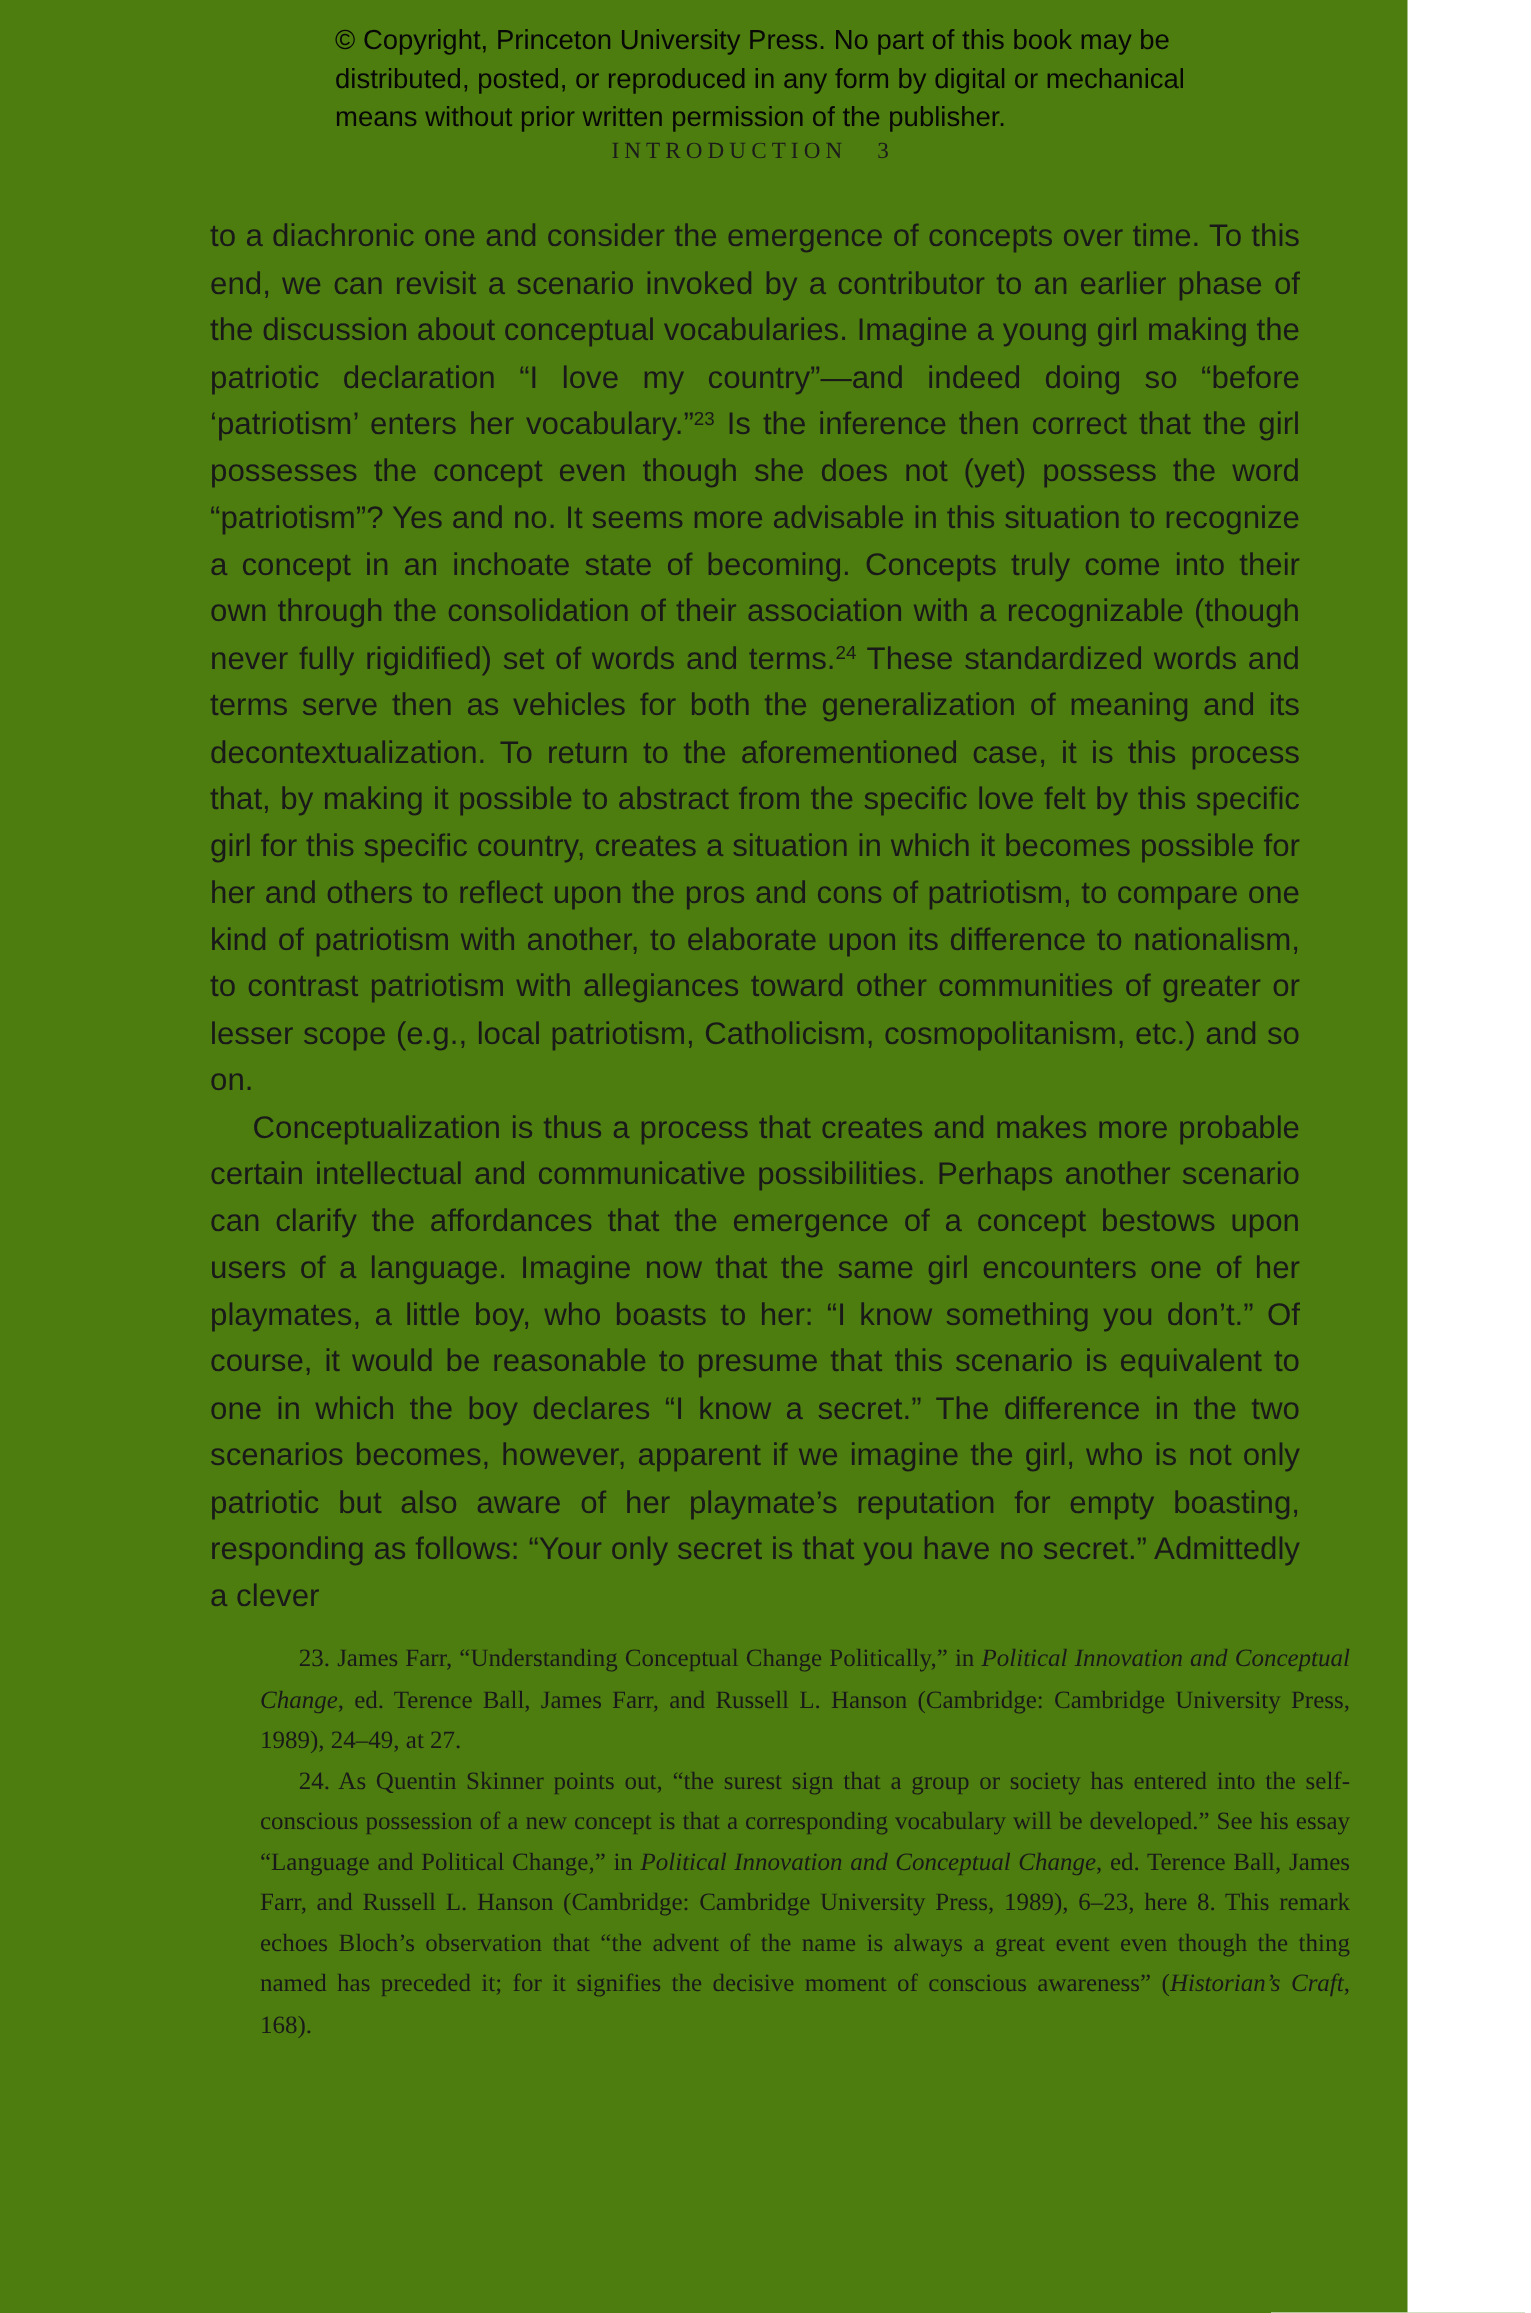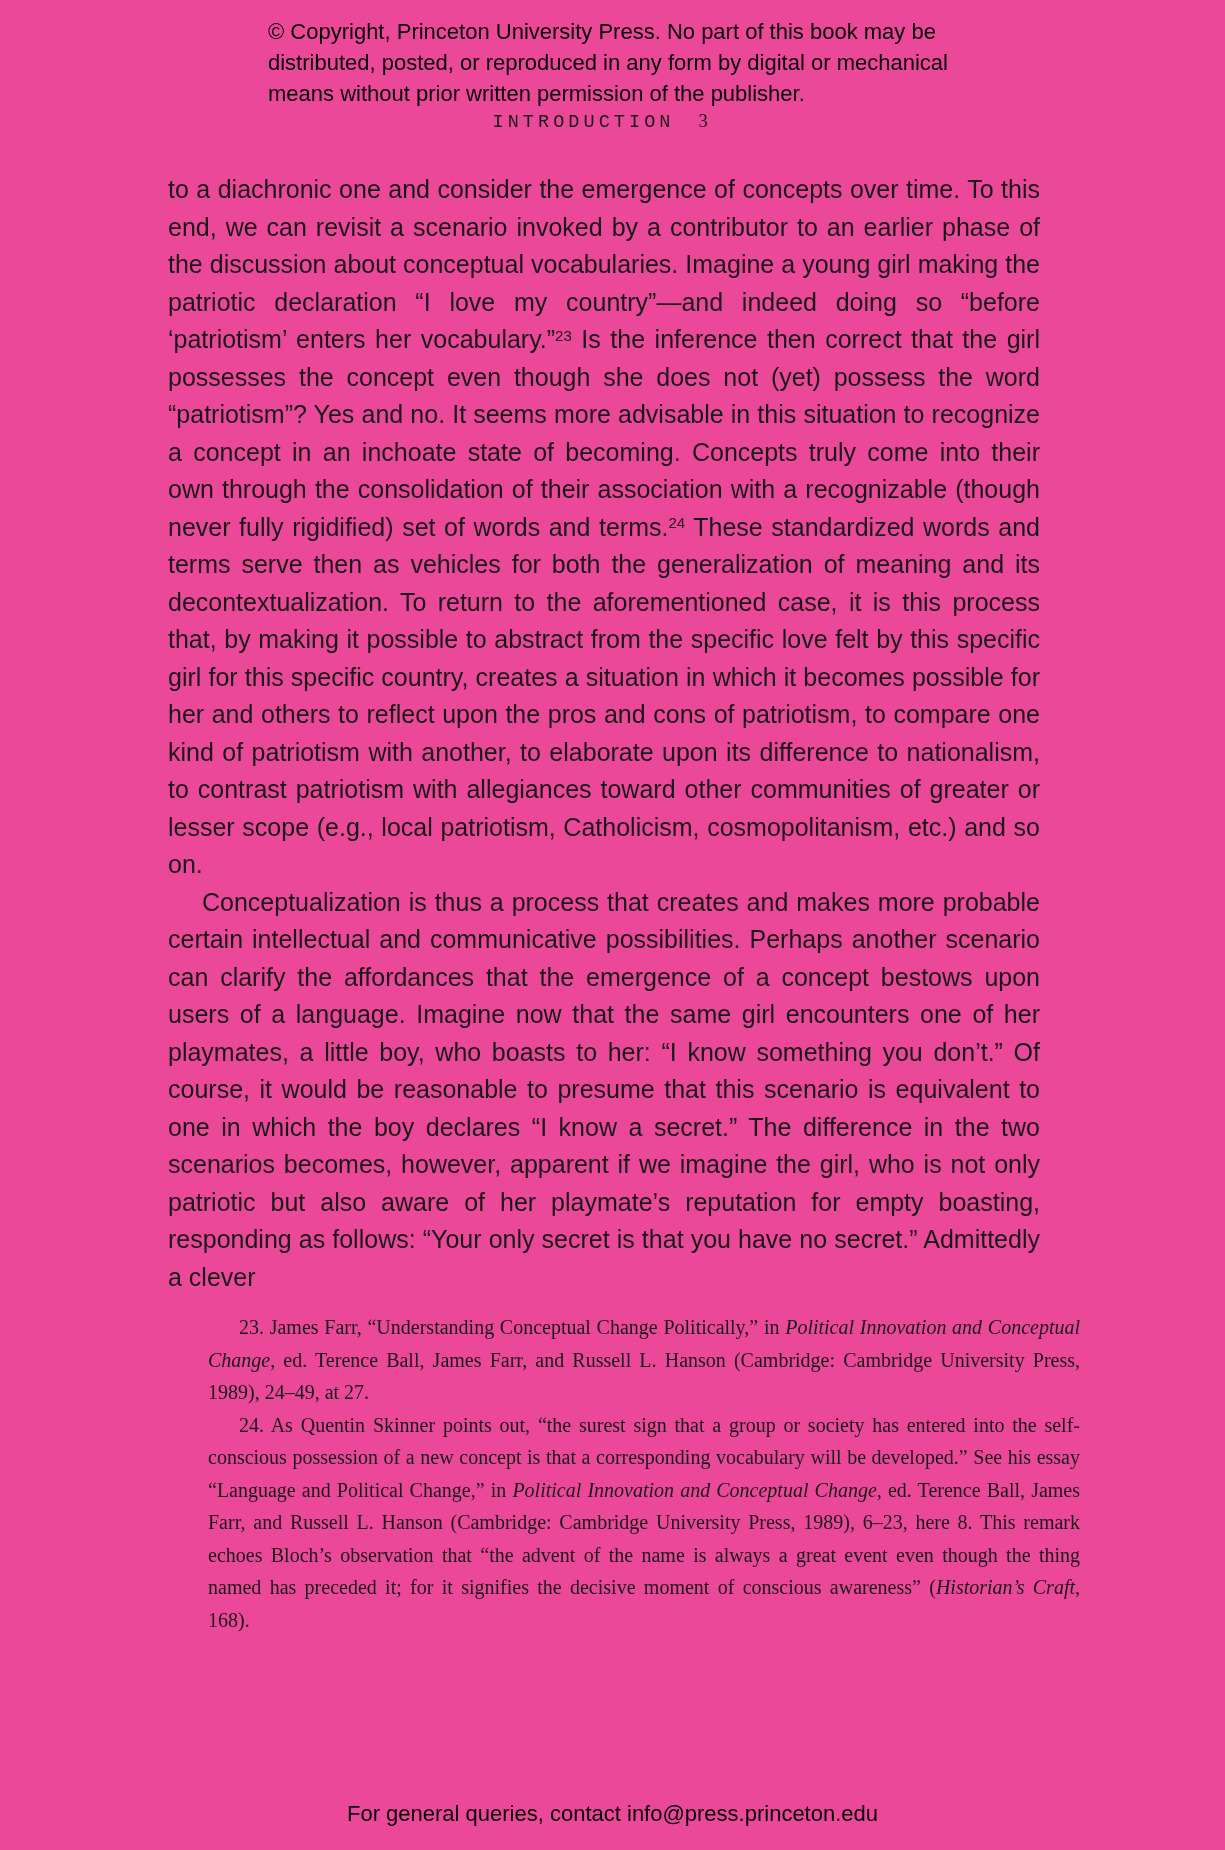--- a/index.html
+++ b/index.html
@@ -1,22 +1,22 @@
 <!DOCTYPE html>
 <html lang="en"><head>
 <meta charset="utf-8">
 <title>Book Page</title>
 <style>
   * { margin: 0; padding: 0; box-sizing: border-box; }
   html, body { background: #ffffff; }
   .page {
     position: relative;
-    width: 1225px;
+    width: 1126px;
     height: 1850px;
-    background: #ec4899;
+    background: #4d7c0f;
     color: #1b1b1b;
     overflow: hidden;
   }
   .copyright {
     position: absolute;
     left: 268px;
     top: 16px;
     font-family: "Liberation Sans", sans-serif;
     font-size: 22px;
     line-height: 31px;
@@ -29,21 +29,20 @@
     top: 111px;
     width: 1225px;
     text-align: center;
     font-family: "Liberation Serif", serif;
     font-size: 18.5px;
     color: #1b1b1b;
     transform: translateX(-12px);
   }
   .running-header .section {
     letter-spacing: 0.22em;
-    font-family: Liberation Mono, monospace;
   }
   .running-header .pagenum {
     margin-left: 24px;
     letter-spacing: 0.04em;
   }
   .body-text {
     position: absolute;
     left: 168px;
     top: 171px;
     width: 872px;
@@ -102,15 +101,14 @@
   <div class="body-text">
     <p><span>to a diachronic one and consider the emergence of concepts over time. To this end, we can revisit a scenario invoked by a contributor to an earlier phase of the discussion about conceptual vocabularies. Imagine a young girl making the patriotic declaration “I love my country”—and indeed doing so “before ‘patriotism’ enters her vocabulary.”</span><sup>23</sup><span> Is the inference then correct that the girl possesses the concept even though she does not (yet) possess the word “patriotism”? Yes and no. It seems more advisable in this situation to recognize a concept in an inchoate state of becoming. Concepts truly come into their own through the consolidation of their association with a recognizable (though never fully rigidified) set of words and terms.</span><sup>24</sup><span> These standardized words and terms serve then as vehicles for both the generalization of meaning and its decontextualization. To return to the aforementioned case, it is this process that, by making it possible to abstract from the specific love felt by this specific girl for this specific country, creates a situation in which it becomes possible for her and others to reflect upon the pros and cons of patriotism, to compare one kind of patriotism with another, to elaborate upon its difference to nationalism, to contrast patriotism with allegiances toward other communities of greater or lesser scope (e.g., local patriotism, Catholicism, cosmopolitanism, etc.) and so on.</span></p>
     <p class="para-indent"><span>Conceptualization is thus a process that creates and makes more probable certain intellectual and communicative possibilities. Perhaps another scenario can clarify the affordances that the emergence of a concept bestows upon users of a language. Imagine now that the same girl encounters one of her playmates, a little boy, who boasts to her: “I know something you don’t.” Of course, it would be reasonable to presume that this scenario is equivalent to one in which the boy declares “I know a secret.” The difference in the two scenarios becomes, however, apparent if we imagine the girl, who is not only patriotic but also aware of her playmate’s reputation for empty boasting, responding as follows: “Your only secret is that you have no secret.” Admittedly a clever</span></p>
   </div>
 
   <div class="footnotes">
     <p><span>23. James Farr, “Understanding Conceptual Change Politically,” in </span><i>Political Innovation and Conceptual Change</i><span>, ed. Terence Ball, James Farr, and Russell L. Hanson (Cambridge: Cambridge University Press, 1989), 24–49, at 27.</span></p>
     <p><span>24. As Quentin Skinner points out, “the surest sign that a group or society has entered into the self-conscious possession of a new concept is that a corresponding vocabulary will be developed.” See his essay “Language and Political Change,” in </span><i>Political Innovation and Conceptual Change</i><span>, ed. Terence Ball, James Farr, and Russell L. Hanson (Cambridge: Cambridge University Press, 1989), 6–23, here 8. This remark echoes Bloch’s observation that “the advent of the name is always a great event even though the thing named has preceded it; for it signifies the decisive moment of conscious awareness” (</span><i>Historian’s Craft</i><span>, 168).</span></p>
   </div>
 
-  <div class="page-footer">For general queries, contact info@press.princeton.edu</div>
 
 </div>
 
 </body></html>

